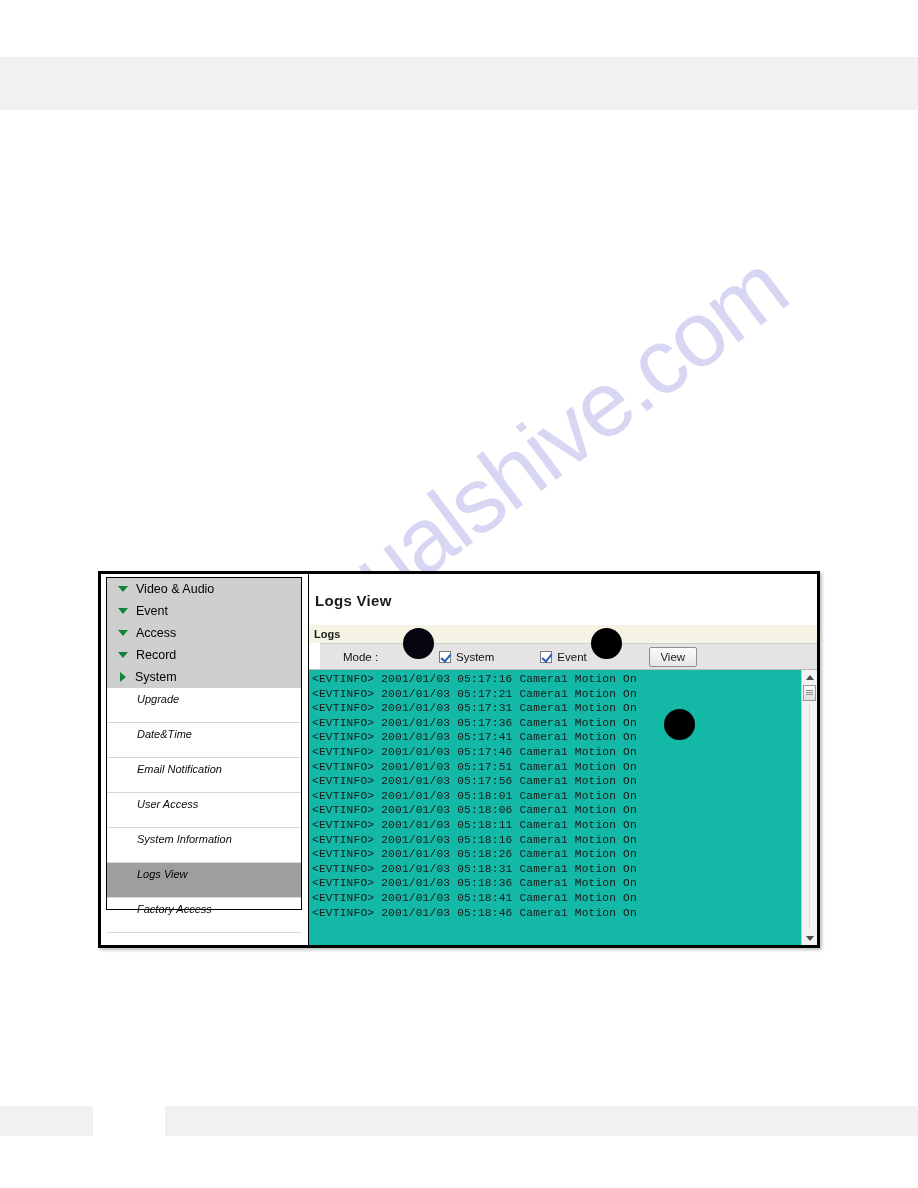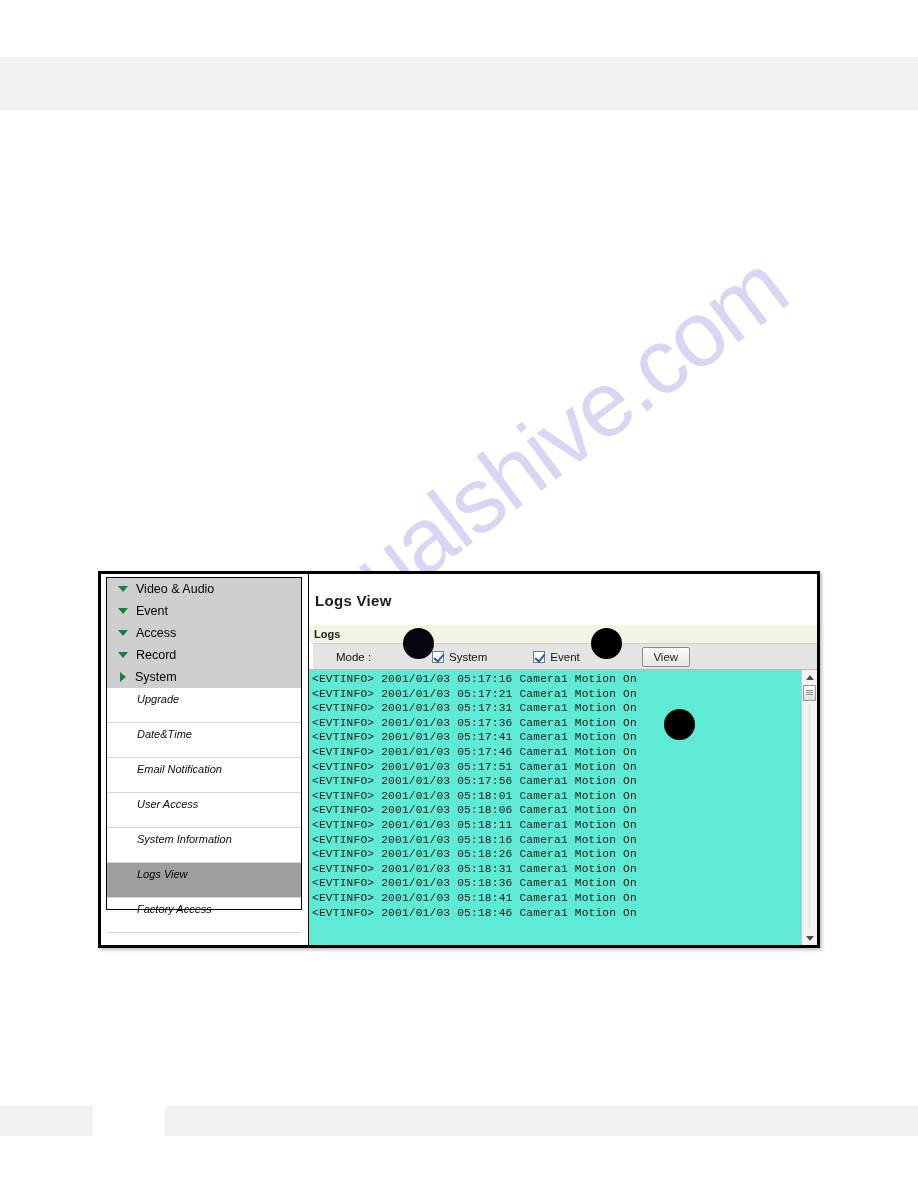--- a/index.html
+++ b/index.html
@@ -171,21 +171,21 @@
     position: absolute;
     left: 0;
     top: 51px;
     right: 0;
     height: 18px;
     background: #f5f3e3;
   }
 
   .mode-bar {
     position: absolute;
-    left: 4px;
+    left: 11px;
     top: 69px;
     right: 0;
     height: 26px;
     background: #e4e4e4;
     border-top: 1px solid #cfcfcf;
     display: flex;
     align-items: center;
     box-sizing: border-box;
   }
   .mode-label {
@@ -238,21 +238,21 @@
     cursor: pointer;
   }
 
   
   .log-area {
     position: absolute;
     left: 0;
     top: 95px;
     right: 0;
     bottom: 0;
-    background: #5eead4;
+    background: #14b8a6;
     border-top: 1px solid #b9b9b9;
     display: flex;
   }
   .log-list {
     flex: 1 1 auto;
     padding: 2px 0 0 3px;
     overflow: hidden;
   }
   .log-line {
     font-family: "Liberation Mono", "DejaVu Sans Mono", monospace;

